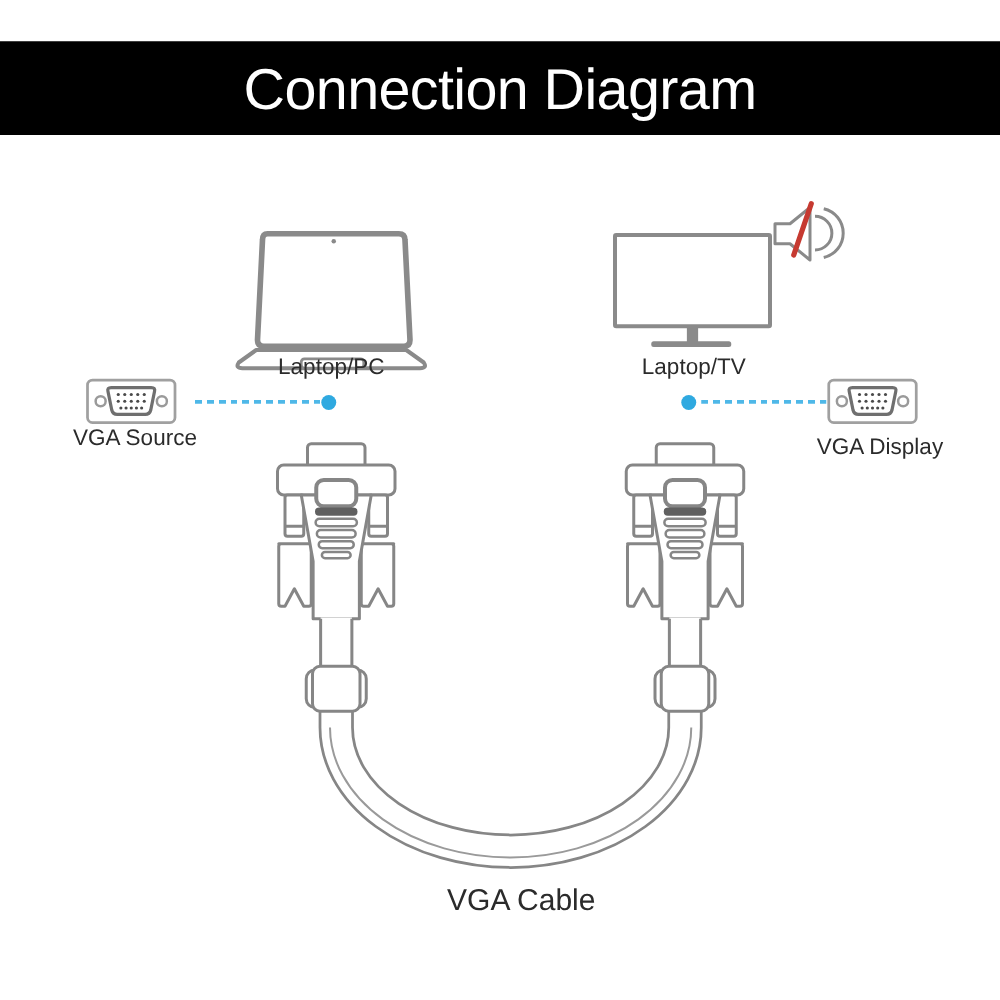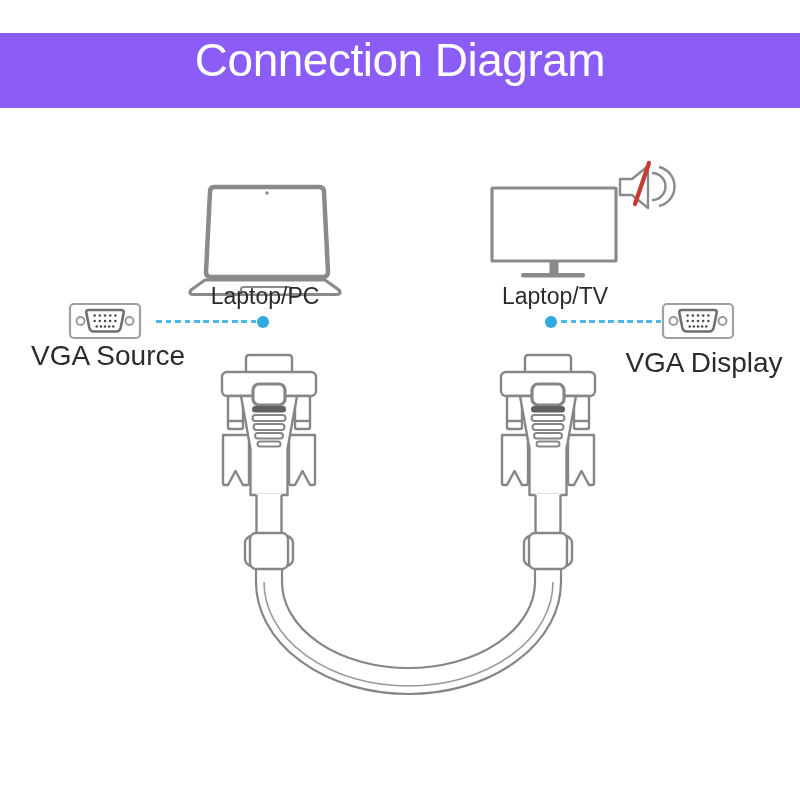--- a/index.html
+++ b/index.html
@@ -2,31 +2,31 @@
 <html><head>
 <meta charset="utf-8">
 <style>
   html,body{margin:0;padding:0;background:#ffffff;}
   #stage{
     position:relative;width:800px;height:800px;background:#ffffff;overflow:hidden;
     font-family:"Liberation Sans","DejaVu Sans",sans-serif;color:#2b2b2b;
   }
   .abs{position:absolute;}
   #banner{
-    left:0;top:33px;width:800px;height:75px;background:#8b5cf6;
-    display:flex;justify-content:center;
+    left:0;top:33px;width:800px;height:75px;background:#000000;
+    display:flex;align-items:center;justify-content:center;
   }
   #banner .title{
     color:#ffffff;font-size:46px;font-weight:400;letter-spacing:-0.5px;white-space:nowrap;
   }
   .devlabel{
-    width:160px;text-align:center;font-size:23px;color:#2b2b2b;white-space:nowrap;
+    width:160px;text-align:center;font-size:18px;color:#2b2b2b;white-space:nowrap;
   }
   .portlabel{
-    width:160px;text-align:center;font-size:28px;color:#2b2b2b;white-space:nowrap;
+    width:160px;text-align:center;font-size:18px;color:#2b2b2b;white-space:nowrap;
   }
   .cablelabel{
     width:160px;text-align:center;font-size:24px;color:#2b2b2b;white-space:nowrap;
   }
   .dashline{
     height:3px;
     background:repeating-linear-gradient(90deg,#4FB8E8 0 5.5px,transparent 5.5px 9.5px);
   }
   .bluedot{
     width:12px;height:12px;border-radius:50%;background:#2FA9E0;
@@ -127,14 +127,15 @@
   <div class="abs bluedot" style="left:257px;top:316px"></div>
   <div class="abs bluedot" style="left:545px;top:316px"></div>
   <div class="abs dashline" style="left:561px;top:320px;width:100px"></div>
 
   <svg class="abs" style="left:195px;top:350px" width="430" height="355" viewBox="0 0 430 355">
     <path d="M 61 217 L 61 232 A 152.5 112 0 0 0 366 232 L 366 217 L 340 217 L 340 232 A 126.5 86 0 0 1 87 232 L 87 217 Z" fill="#ffffff" stroke="#868686" stroke-width="2.2"></path>
     <path d="M 69 232 A 144.5 104 0 0 0 358 232" fill="none" stroke="#9A9A9A" stroke-width="1.6"></path>
     <use href="#vga-conn" x="74" y="0"></use>
     <use href="#vga-conn" x="353" y="0"></use>
   </svg>
+  <div class="abs cablelabel" style="left:337px;top:707px">VGA Cable</div>
 
 </div>
 
 </body></html>

